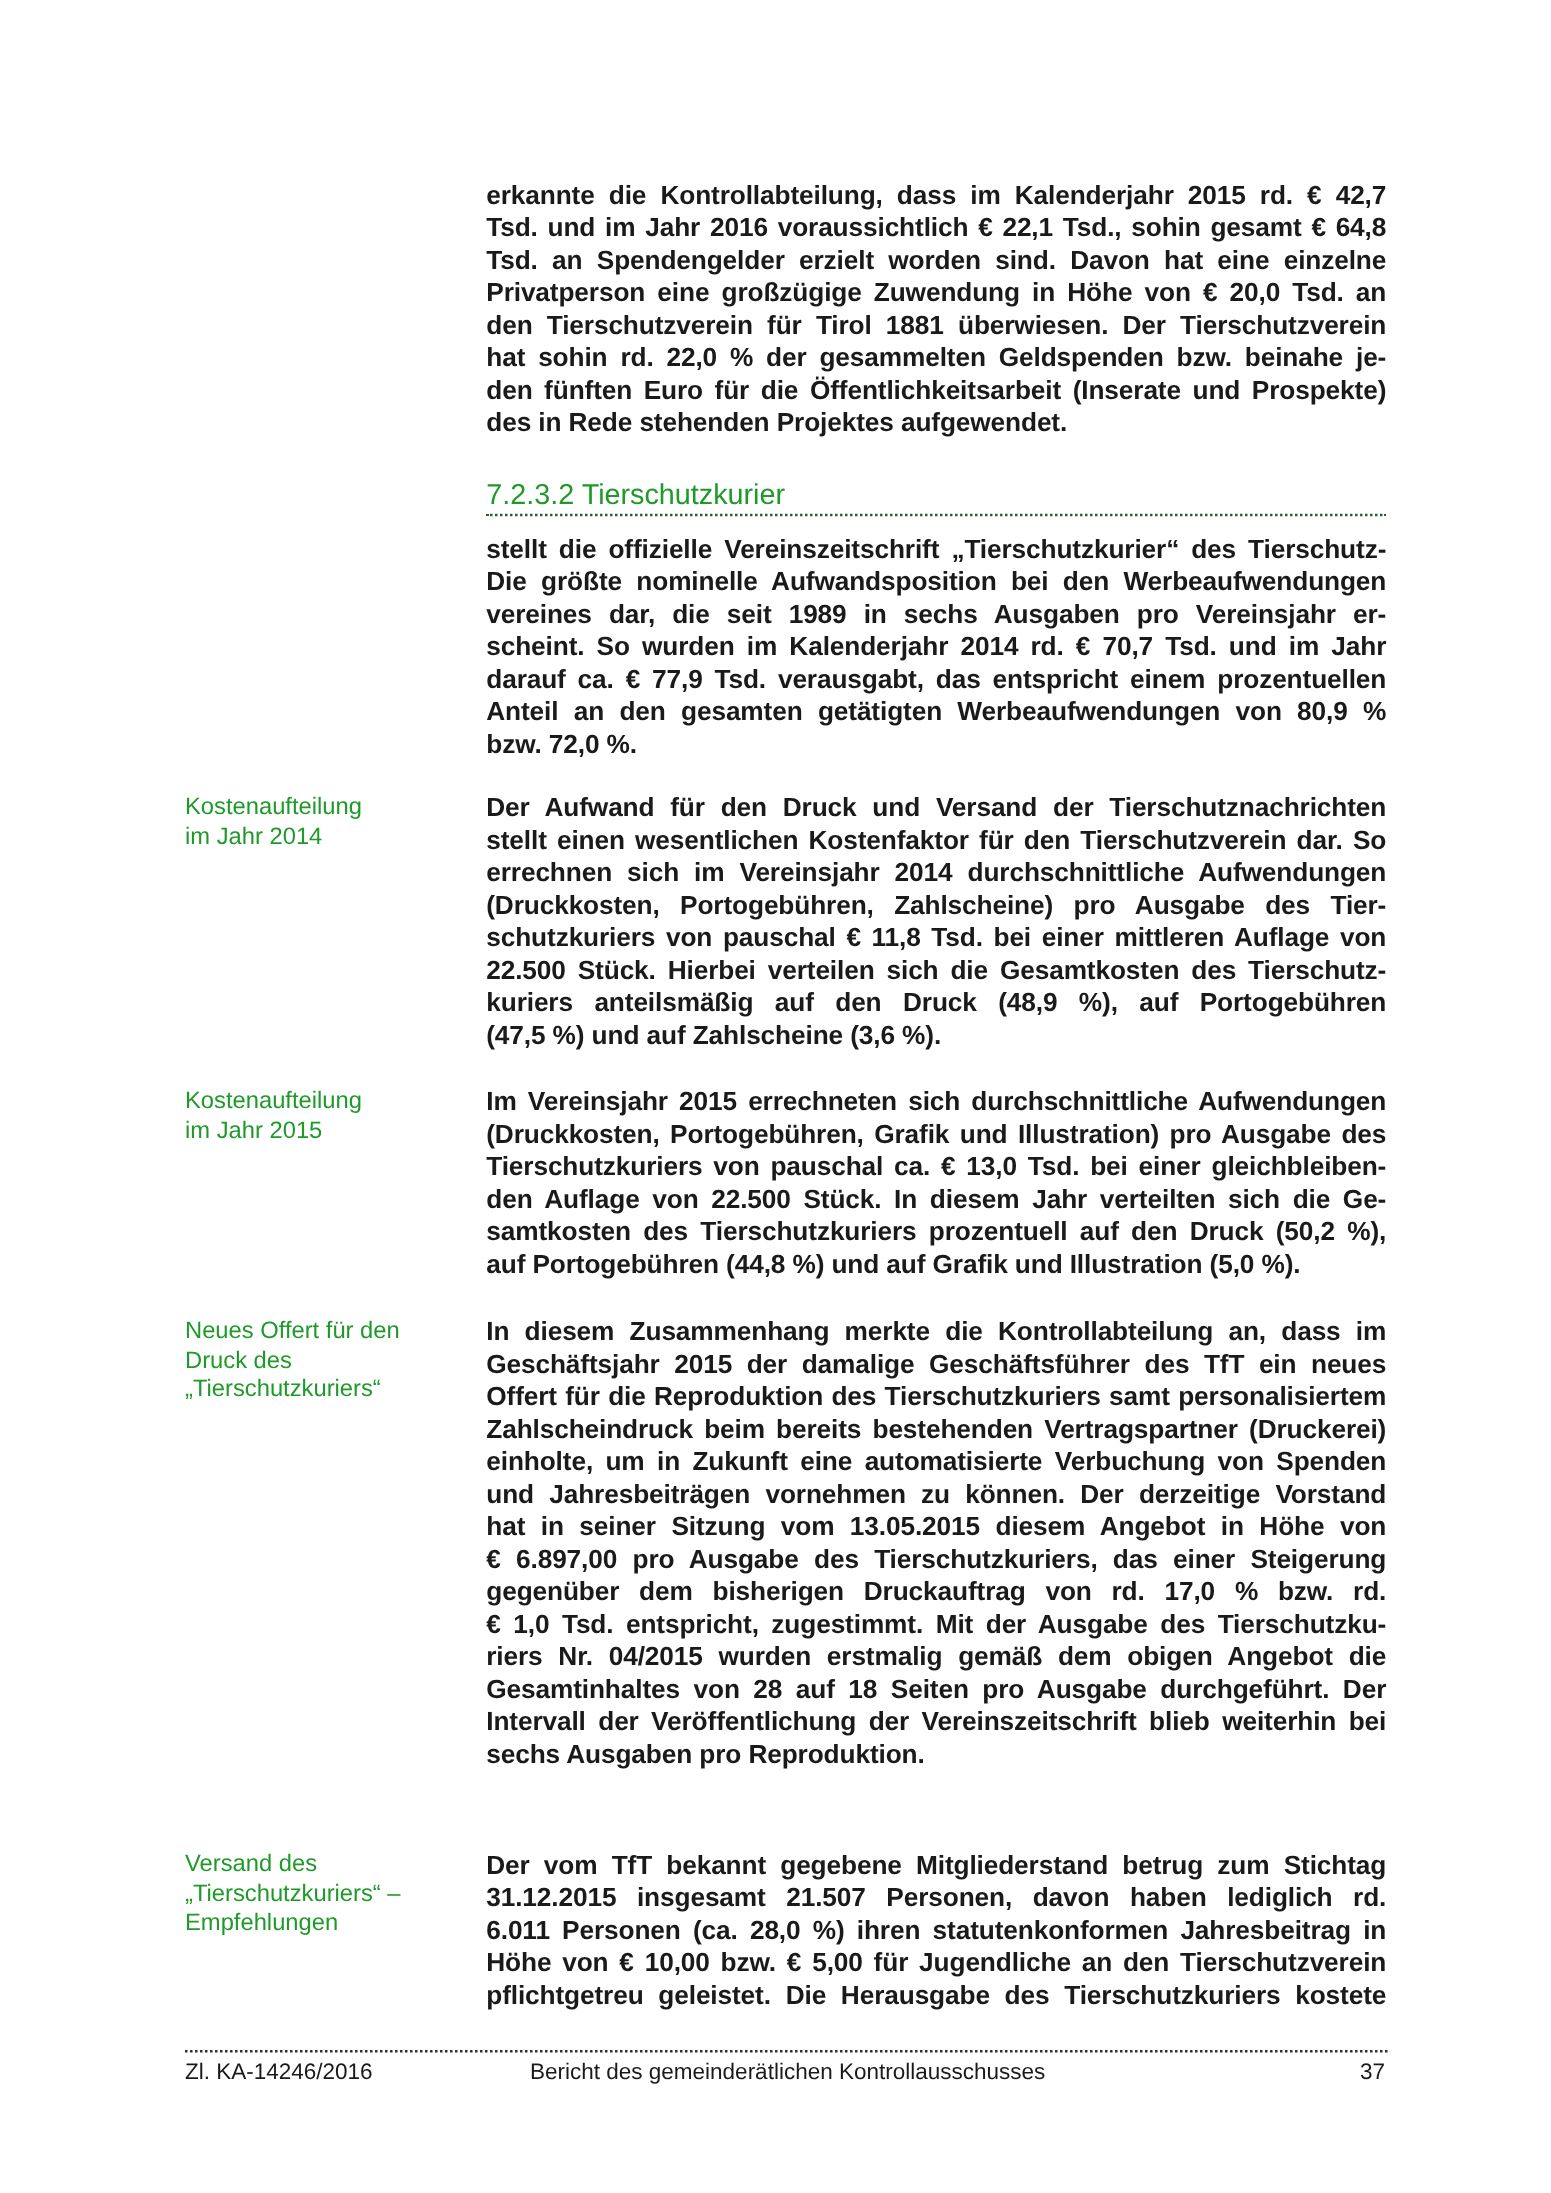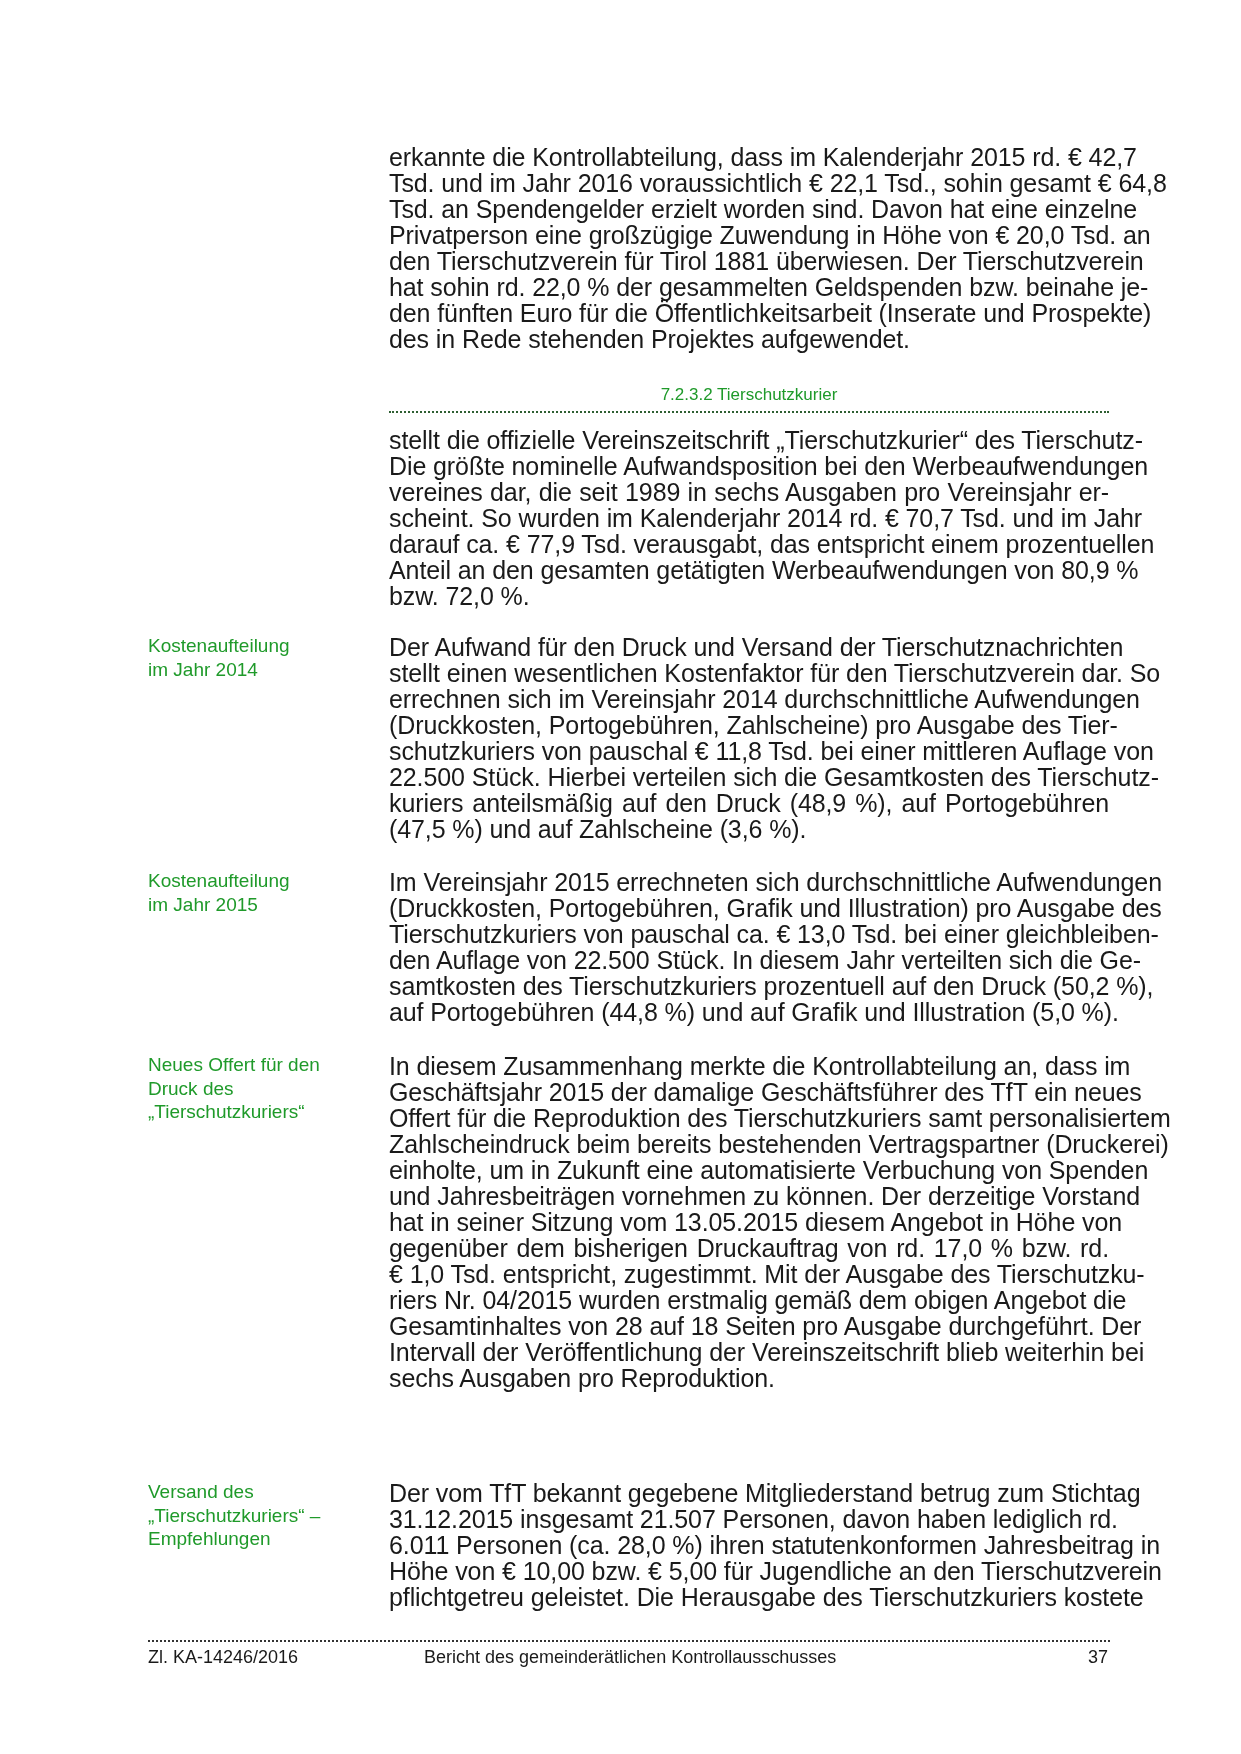--- a/index.html
+++ b/index.html
@@ -1,27 +1,27 @@
 <!DOCTYPE html>
 <html><head>
 <meta charset="utf-8">
 <style>
   html, body { margin: 0; padding: 0; background: #ffffff; }
   body { width: 1241px; height: 1754px; position: relative; overflow: hidden;
          font-family: "Liberation Sans", "DejaVu Sans", sans-serif; color: #1a1a1a; }
   .page { position: absolute; left: 0; top: 0; width: 1241px; height: 1754px; }
-  .body-text { position: absolute; left: 389px; width: 720px; font-size: 25px; line-height: 26px;
-               text-align: justify; hyphens: manual; letter-spacing: -0.1px; }
+  .body-text { position: absolute; left: 389px; width: 720px; font-size: 21px; line-height: 26px;
+               text-align: justify; hyphens: manual; letter-spacing: -0.1px; font-weight: bold; }
   .body-text .ln { display: block; text-align: justify; text-align-last: justify; white-space: nowrap; }
   .body-text .ln.last { text-align-last: left; }
   .margin-note { position: absolute; left: 148px; width: 230px; font-size: 19px; line-height: 23.5px;
                  color: #1f9a2a; }
   .margin-note .ln { display: block; white-space: nowrap; }
-  .section-heading { position: absolute; left: 389px; width: 720px; top: 382px; text-align: center;
-                     color: #1f9a2a; font-size: 17px; line-height: 26px; }
+  .section-heading { position: absolute; left: 389px; width: 720px; top: 382px; text-align: left;
+                     color: #1f9a2a; font-size: 23px; line-height: 26px; }
   .dotted-rule { position: absolute; height: 0; border-top: 2px dotted #2e5e32; }
   .footer { position: absolute; top: 1646px; font-size: 18px; line-height: 22px; color: #1a1a1a; }
 </style>
 </head>
 <body>
 
 <div class="page">
 
   <div class="body-text" style="top:144px;">
     <span class="ln">erkannte die Kontrollabteilung, dass im Kalenderjahr 2015 rd. € 42,7</span>
@@ -81,20 +81,21 @@
     <span class="ln">„Tierschutzkuriers“</span>
   </div>
   <div class="body-text" style="top:1053px;">
     <span class="ln">In diesem Zusammenhang merkte die Kontrollabteilung an, dass im</span>
     <span class="ln">Geschäftsjahr 2015 der damalige Geschäftsführer des TfT ein neues</span>
     <span class="ln">Offert für die Reproduktion des Tierschutzkuriers samt personalisiertem</span>
     <span class="ln">Zahlscheindruck beim bereits bestehenden Vertragspartner (Druckerei)</span>
     <span class="ln">einholte, um in Zukunft eine automatisierte Verbuchung von Spenden</span>
     <span class="ln">und Jahresbeiträgen vornehmen zu können. Der derzeitige Vorstand</span>
     <span class="ln">hat in seiner Sitzung vom 13.05.2015 diesem Angebot in Höhe von</span>
+    <span class="ln">€ 6.897,00 pro Ausgabe des Tierschutzkuriers, das einer Steigerung</span>
     <span class="ln">gegenüber dem bisherigen Druckauftrag von rd. 17,0 % bzw. rd.</span>
     <span class="ln">€ 1,0 Tsd. entspricht, zugestimmt. Mit der Ausgabe des Tierschutzku-</span>
     <span class="ln">riers Nr. 04/2015 wurden erstmalig gemäß dem obigen Angebot die</span>
     <span class="ln">Gesamtinhaltes von 28 auf 18 Seiten pro Ausgabe durchgeführt. Der</span>
     <span class="ln">Intervall der Veröffentlichung der Vereinszeitschrift blieb weiterhin bei</span>
     <span class="ln last">sechs Ausgaben pro Reproduktion.</span>
   </div>
 
   <div class="margin-note" style="top:1480px;">
     <span class="ln">Versand des</span>

